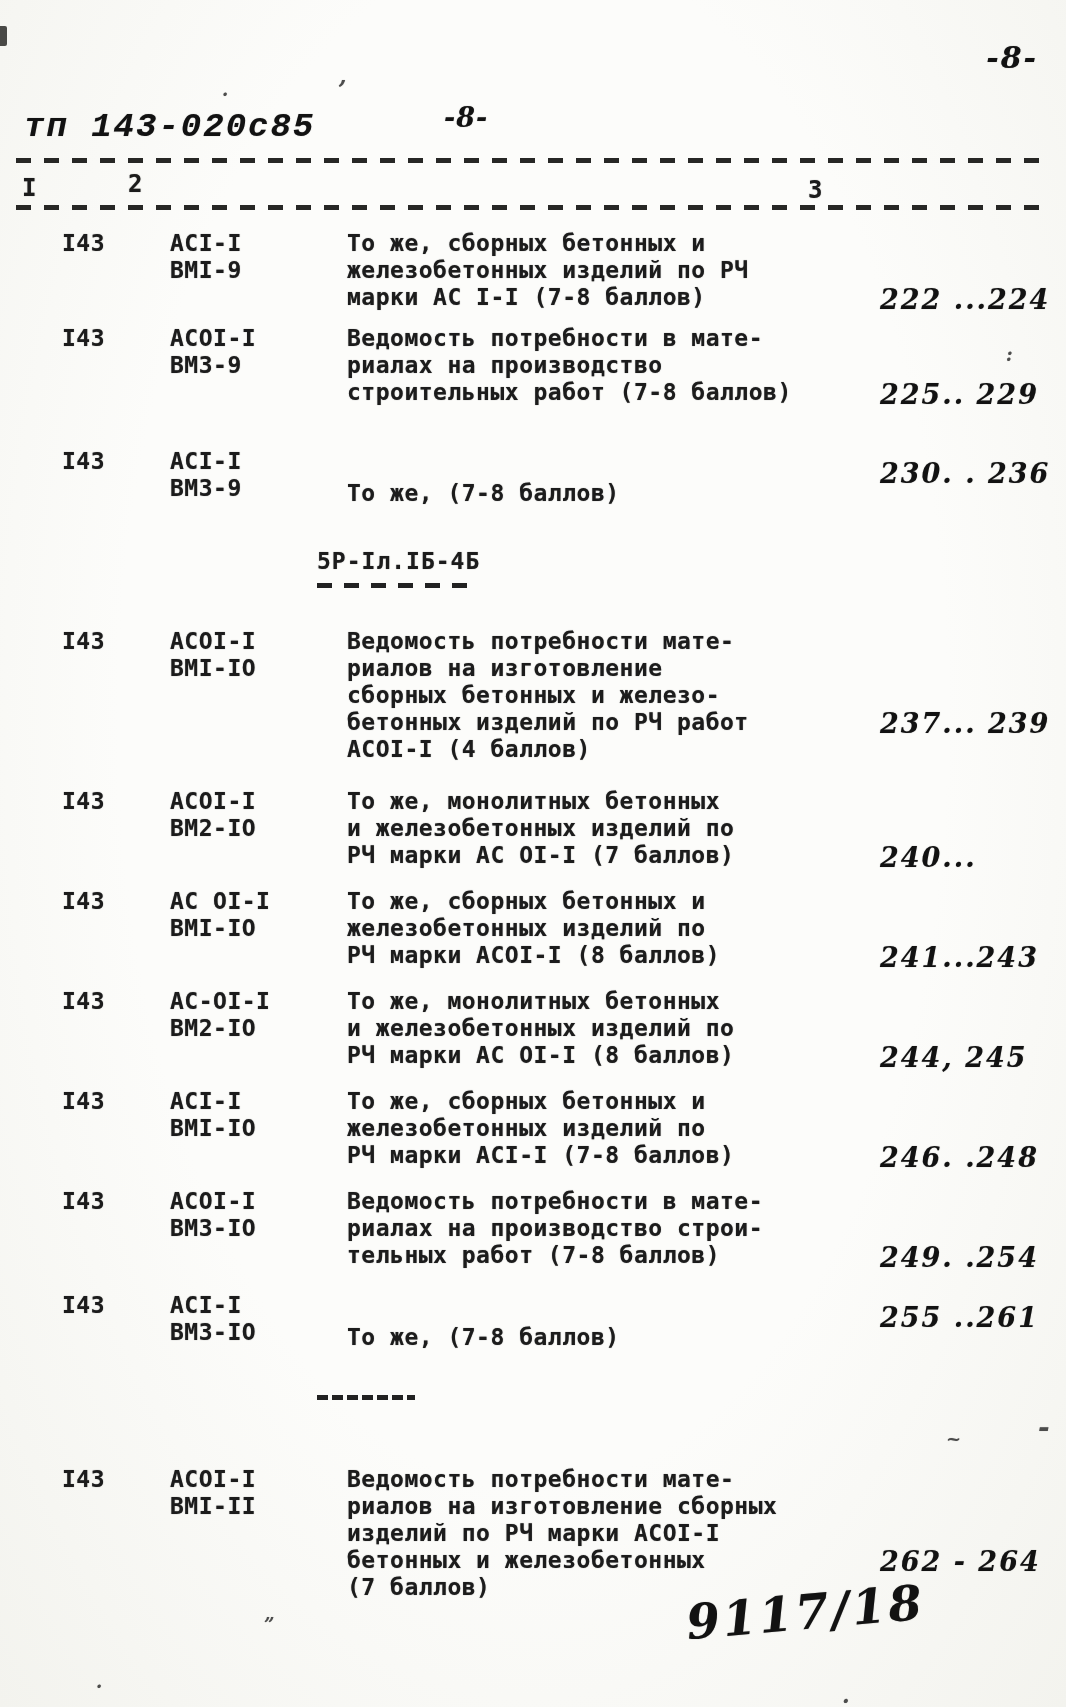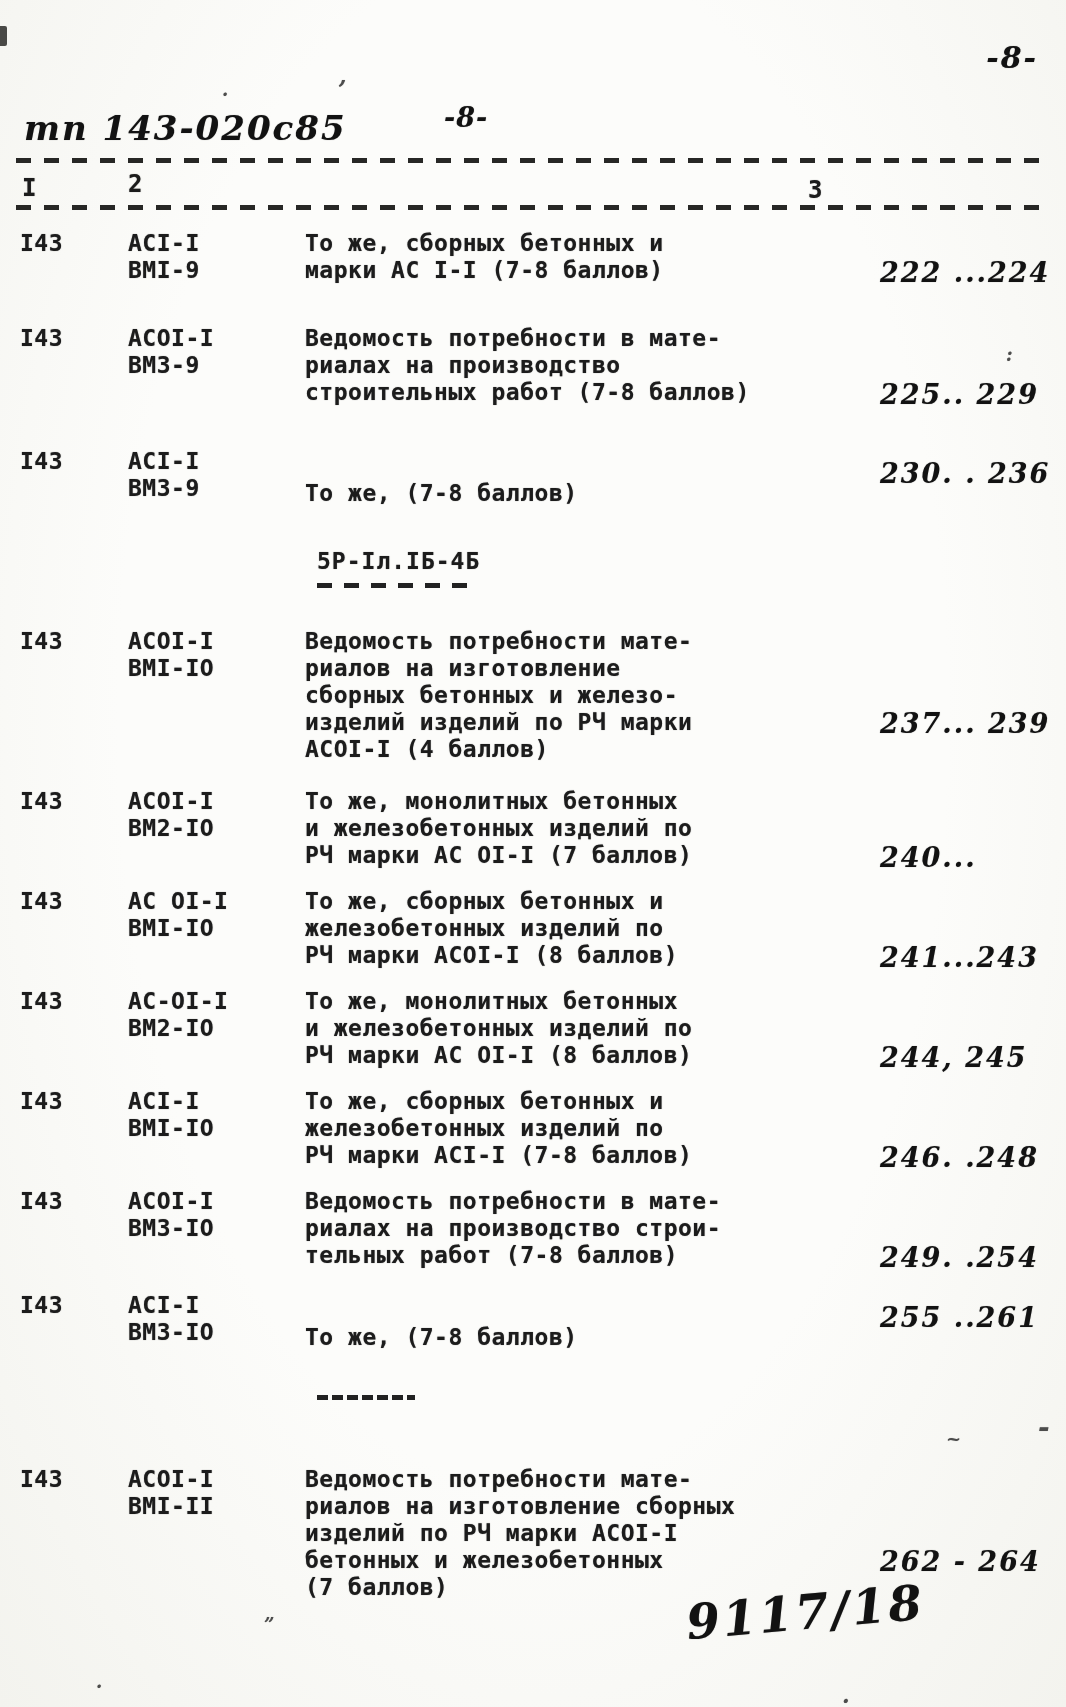--- a/index.html
+++ b/index.html
@@ -12,39 +12,39 @@
   .typed{
     font-family:"DejaVu Sans Mono",monospace;font-weight:700;
     text-shadow:0 0 1px rgba(25,25,25,.55);
   }
   .hand{
     font-family:"DejaVu Serif",serif;font-style:italic;font-weight:700;color:#121212;
     text-shadow:0 0 1px rgba(10,10,10,.4);
   }
   
   .corner-num{position:absolute;top:40px;right:28px;font-size:30px;letter-spacing:2px;}
-  .doc-code{position:absolute;top:108px;left:24px;font-size:34px;letter-spacing:2px;white-space:nowrap;}
+  .doc-code{position:absolute;top:108px;left:24px;font-size:34px;letter-spacing:2px;white-space:nowrap;font-family:Liberation Mono, monospace;}
   .center-num{position:absolute;top:102px;left:444px;font-size:27px;letter-spacing:1px;}
   .rule{
     position:absolute;left:16px;width:1036px;height:5px;
     background:repeating-linear-gradient(90deg,#272725 0 15px,transparent 15px 28px);
   }
   .rule-top{top:158px;}
   .rule-head{top:205px;}
   .colhead{position:absolute;font-size:24px;}
   .colhead-1{top:174px;left:22px;}
   .colhead-2{top:170px;left:128px;}
   .colhead-3{top:176px;left:808px;}
   
   .row{
     position:absolute;left:0;right:0;display:grid;
     grid-template-columns:108px 177px 575px auto;
     padding-left:20px;font-size:23px;line-height:27px;letter-spacing:.5px;
   }
-  .c1,.c2,.c3{white-space:nowrap;}
+  .c1,.c2,.c3{white-space:nowrap;margin-left:42px;}
   .c4{
     font-size:27px;letter-spacing:2px;align-self:end;white-space:nowrap;
     transform:translateY(2px);
   }
   .row.up1 .c4{transform:translateY(-26px);}
   .row.mid .c4{align-self:start;transform:translateY(12px);}
   .row.push .c3{padding-top:32px;}
   
   .section{position:absolute;left:12px;right:0;padding-left:305px;font-size:23px;letter-spacing:1px;}
   .sec-rule{
@@ -86,20 +86,21 @@
 
   <div id="entries">
       <div class="row " style="top: 230px;">
         <div class="c1 typed">I43</div>
         <div class="c2 typed">
           <div>АСI-I</div>
           <div>ВМI-9</div>
         </div>
         <div class="c3 typed">
           <div>То же, сборных бетонных и</div>
+          <div>железобетонных изделий по РЧ</div>
           <div>марки АС I-I (7-8 баллов)</div>
         </div>
         <div class="c4 hand">222 ...224</div>
       </div>
       <div class="row " style="top: 325px;">
         <div class="c1 typed">I43</div>
         <div class="c2 typed">
           <div>АСОI-I</div>
           <div>ВМ3-9</div>
         </div>
@@ -128,21 +129,21 @@
       <div class="row up1" style="top: 628px;">
         <div class="c1 typed">I43</div>
         <div class="c2 typed">
           <div>АСОI-I</div>
           <div>ВМI-IO</div>
         </div>
         <div class="c3 typed">
           <div>Ведомость потребности мате-</div>
           <div>риалов на изготовление</div>
           <div>сборных  бетонных и железо-</div>
-          <div>изделий изделий по РЧ марки</div>
+          <div>бетонных изделий по РЧ работ</div>
           <div>АСОI-I (4 баллов)</div>
         </div>
         <div class="c4 hand">237... 239</div>
       </div>
       <div class="row " style="top: 788px;">
         <div class="c1 typed">I43</div>
         <div class="c2 typed">
           <div>АСОI-I</div>
           <div>ВМ2-IO</div>
         </div>

